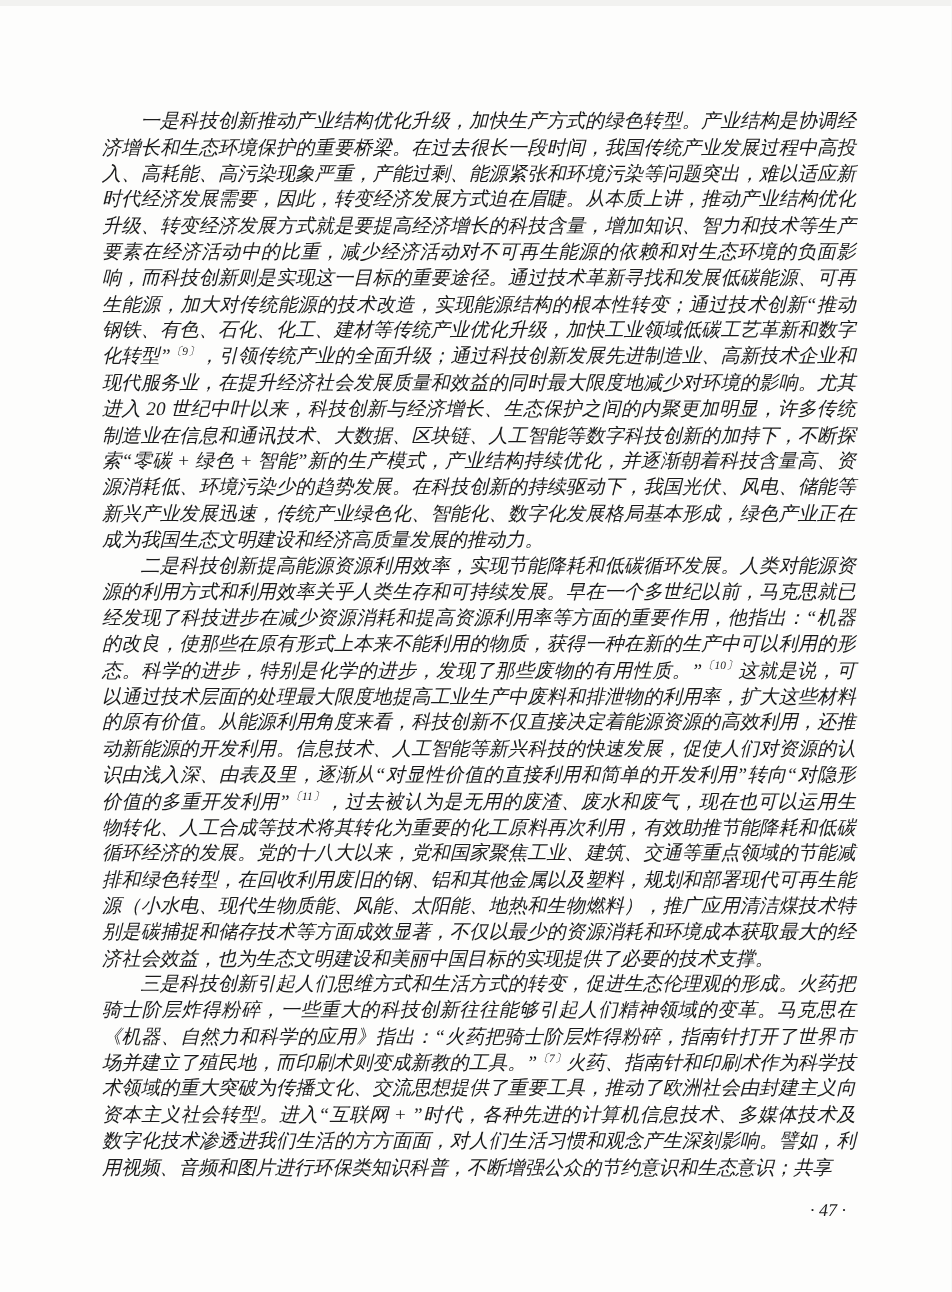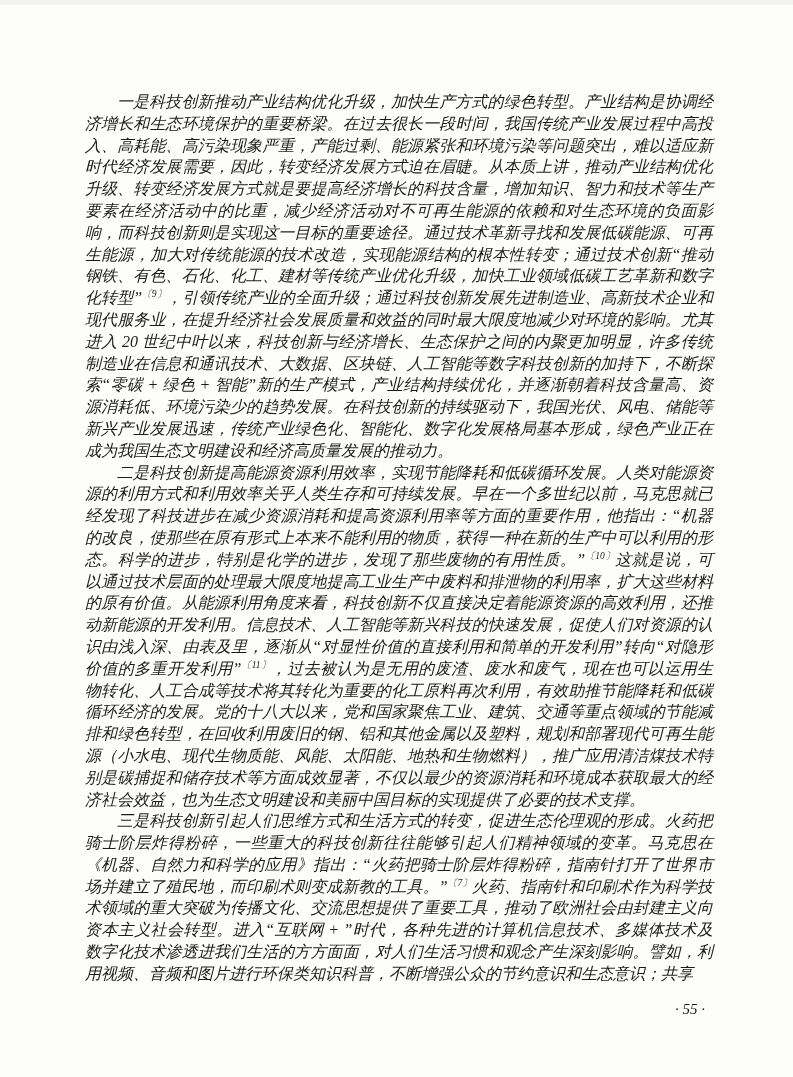--- a/index.html
+++ b/index.html
@@ -53,14 +53,14 @@
 </head>
 <body>
 
 <div class="page">
   <div class="text-block">
       <p><span>一是科技创新推动产业结构优化升级，加快生产方式的绿色转型。产业结构是协调经济增长和生态环境保护的重要桥梁。在过去很长一段时间，我国传统产业发展过程中高投入、高耗能、高污染现象严重，产能过剩、能源紧张和环境污染等问题突出，难以适应新时代经济发展需要，因此，转变经济发展方式迫在眉睫。从本质上讲，推动产业结构优化升级、转变经济发展方式就是要提高经济增长的科技含量，增加知识、智力和技术等生产要素在经济活动中的比重，减少经济活动对不可再生能源的依赖和对生态环境的负面影响，而科技创新则是实现这一目标的重要途径。通过技术革新寻找和发展低碳能源、可再生能源，加大对传统能源的技术改造，实现能源结构的根本性转变；通过技术创新“推动钢铁、有色、石化、化工、建材等传统产业优化升级，加快工业领域低碳工艺革新和数字化转型”</span><sup class="citation">〔9〕</sup><span>，引领传统产业的全面升级；通过科技创新发展先进制造业、高新技术企业和现代服务业，在提升经济社会发展质量和效益的同时最大限度地减少对环境的影响。尤其进入 20 世纪中叶以来，科技创新与经济增长、生态保护之间的内聚更加明显，许多传统制造业在信息和通讯技术、大数据、区块链、人工智能等数字科技创新的加持下，不断探索“零碳 + 绿色 + 智能”新的生产模式，产业结构持续优化，并逐渐朝着科技含量高、资源消耗低、环境污染少的趋势发展。在科技创新的持续驱动下，我国光伏、风电、储能等新兴产业发展迅速，传统产业绿色化、智能化、数字化发展格局基本形成，绿色产业正在成为我国生态文明建设和经济高质量发展的推动力。</span></p>
       <p><span>二是科技创新提高能源资源利用效率，实现节能降耗和低碳循环发展。人类对能源资源的利用方式和利用效率关乎人类生存和可持续发展。早在一个多世纪以前，马克思就已经发现了科技进步在减少资源消耗和提高资源利用率等方面的重要作用，他指出：“机器的改良，使那些在原有形式上本来不能利用的物质，获得一种在新的生产中可以利用的形态。科学的进步，特别是化学的进步，发现了那些废物的有用性质。”</span><sup class="citation">〔10〕</sup><span>这就是说，可以通过技术层面的处理最大限度地提高工业生产中废料和排泄物的利用率，扩大这些材料的原有价值。从能源利用角度来看，科技创新不仅直接决定着能源资源的高效利用，还推动新能源的开发利用。信息技术、人工智能等新兴科技的快速发展，促使人们对资源的认识由浅入深、由表及里，逐渐从“对显性价值的直接利用和简单的开发利用”转向“对隐形价值的多重开发利用”</span><sup class="citation">〔11〕</sup><span>，过去被认为是无用的废渣、废水和废气，现在也可以运用生物转化、人工合成等技术将其转化为重要的化工原料再次利用，有效助推节能降耗和低碳循环经济的发展。党的十八大以来，党和国家聚焦工业、建筑、交通等重点领域的节能减排和绿色转型，在回收利用废旧的钢、铝和其他金属以及塑料，规划和部署现代可再生能源（小水电、现代生物质能、风能、太阳能、地热和生物燃料），推广应用清洁煤技术特别是碳捕捉和储存技术等方面成效显著，不仅以最少的资源消耗和环境成本获取最大的经济社会效益，也为生态文明建设和美丽中国目标的实现提供了必要的技术支撑。</span></p>
       <p><span>三是科技创新引起人们思维方式和生活方式的转变，促进生态伦理观的形成。火药把骑士阶层炸得粉碎，一些重大的科技创新往往能够引起人们精神领域的变革。马克思在《机器、自然力和科学的应用》指出：“火药把骑士阶层炸得粉碎，指南针打开了世界市场并建立了殖民地，而印刷术则变成新教的工具。”</span><sup class="citation">〔7〕</sup><span>火药、指南针和印刷术作为科学技术领域的重大突破为传播文化、交流思想提供了重要工具，推动了欧洲社会由封建主义向资本主义社会转型。进入“互联网 + ”时代，各种先进的计算机信息技术、多媒体技术及数字化技术渗透进我们生活的方方面面，对人们生活习惯和观念产生深刻影响。譬如，利用视频、音频和图片进行环保类知识科普，不断增强公众的节约意识和生态意识；共享</span></p>
     </div>
 
-  <div class="page-footer">· 55 ·</div>
+  <div class="page-footer">· 47 ·</div>
 </div>
 
 </body></html>

